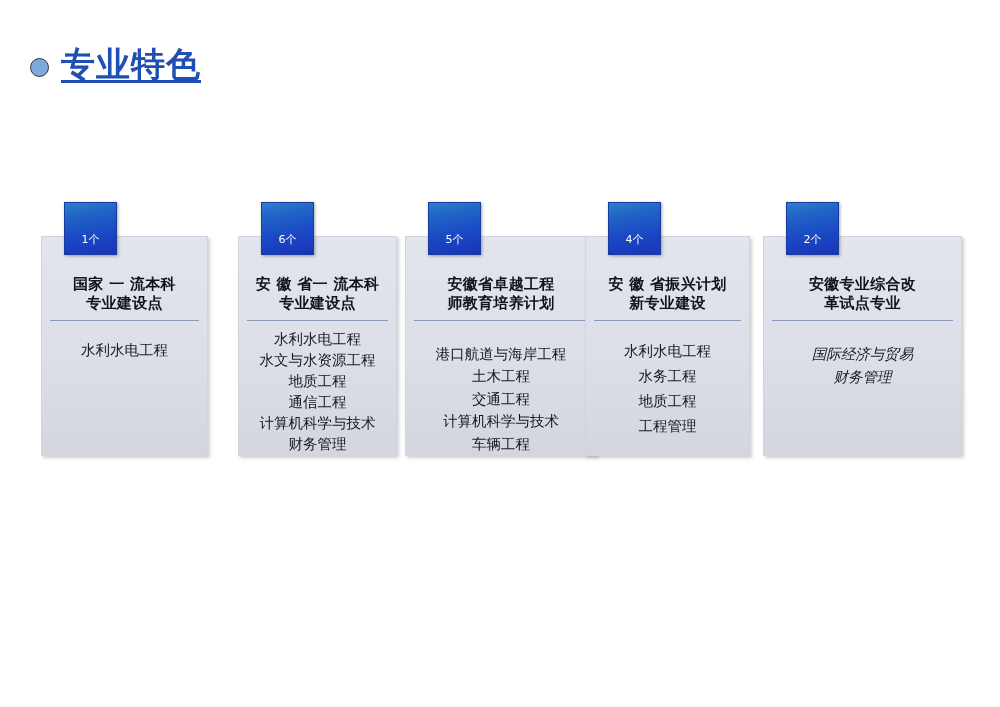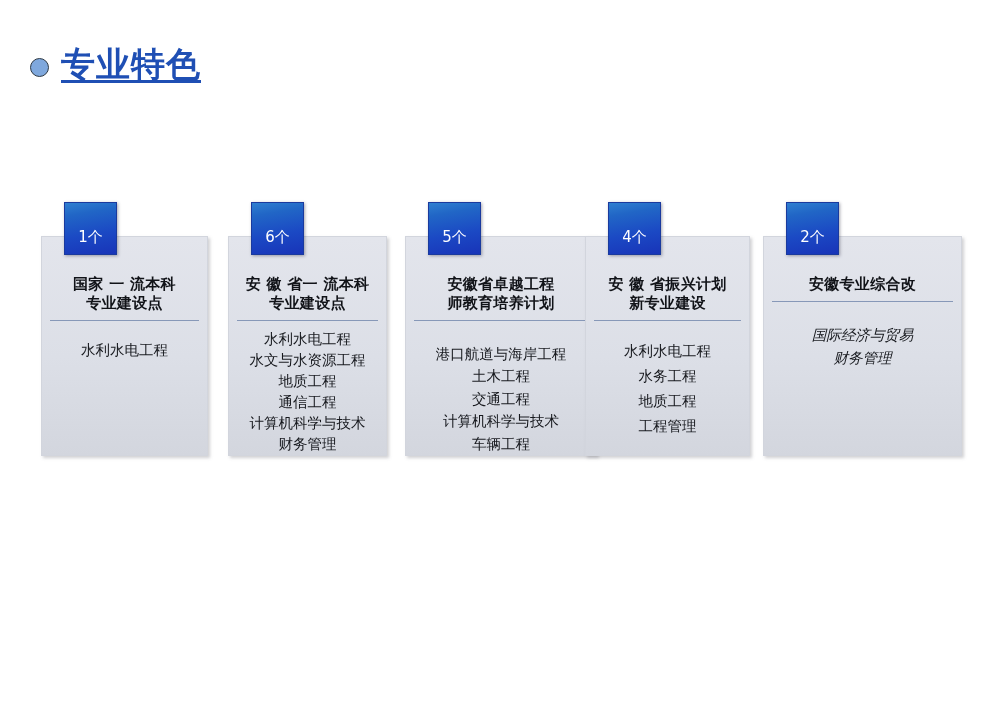--- a/index.html
+++ b/index.html
@@ -58,36 +58,36 @@
     position: absolute;
     top: 0;
     width: 165px;
     height: 220px;
     background: linear-gradient(180deg, #e3e5ec 0%, #dcdfe7 55%, #d3d6de 100%);
     border: 1px solid #d2d5dd;
     box-sizing: border-box;
     box-shadow: 2px 2px 3px rgba(120,120,130,0.35);
   }
   .card.c0 { left: 0px;   width: 167px; }
-  .card.c1 { left: 187px; width: 159px; }
+  .card.c1 { left: 197px; width: 159px; }
   .card.c2 { left: 364px; width: 192px; }
   .card.c3 { left: 544px; width: 165px; }
   .card.c4 { left: 722px; width: 199px; }
 
   .badge {
     position: absolute;
     top: -35px;
     left: 22px;
     width: 53px;
     height: 53px;
     background: linear-gradient(170deg, #2f7fd0 0%, #2166c6 22%, #1b49c4 60%, #1834b8 100%);
     border: 1px solid #1a3a9e;
     box-sizing: border-box;
     color: #ffffff;
-    font-size: 15px;
+    font-size: 11px;
     display: flex;
     align-items: flex-end;
     justify-content: center;
     padding-bottom: 7px;
     box-shadow: 1px 1px 3px rgba(60,60,80,0.45);
   }
 
   .card-title {
     margin: 38px 6px 4px 6px;
     text-align: center;
@@ -190,20 +190,21 @@
       <div class="card-item">水务工程</div>
       <div class="card-item">地质工程</div>
       <div class="card-item">工程管理</div>
     </div>
   </div>
 
   <div class="card c4">
     <div class="badge">2个</div>
     <div class="card-title">
       <div>安徽专业综合改</div>
+      <div>革试点专业</div>
     </div>
     <div class="card-divider"></div>
     <div class="card-items">
       <div class="card-item">国际经济与贸易</div>
       <div class="card-item">财务管理</div>
     </div>
   </div>
 
 </div>
 

